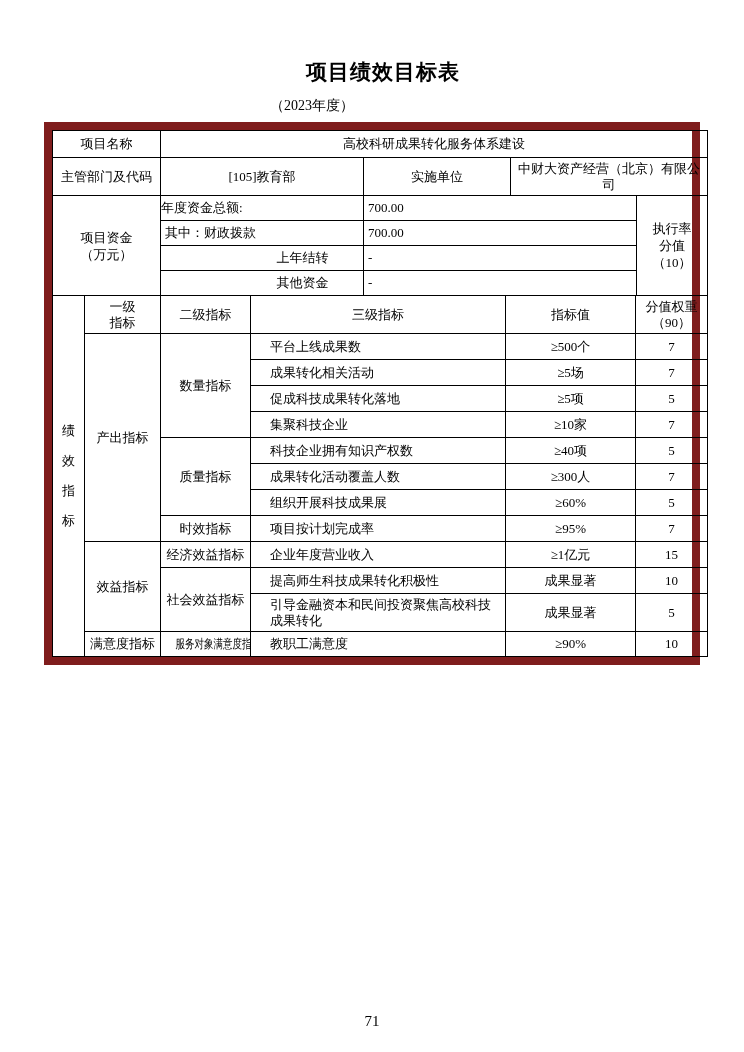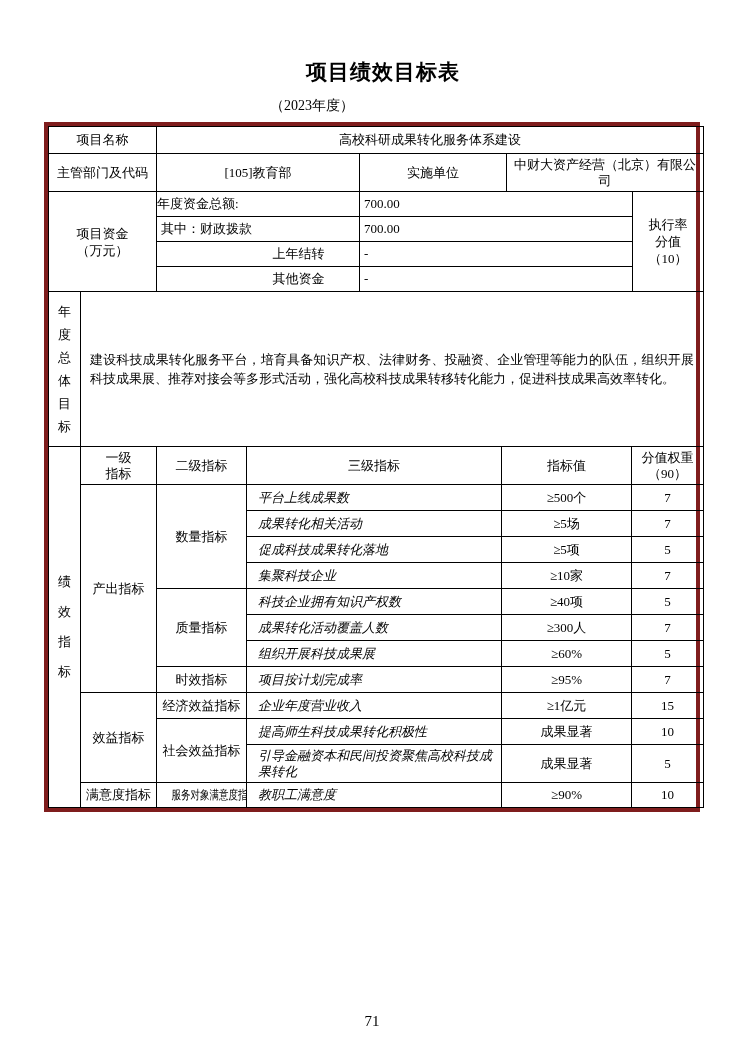--- a/index.html
+++ b/index.html
@@ -11,30 +11,30 @@
   .page-title{
     position:absolute;top:58px;left:0;width:744px;text-align:center;
     font-size:21px;font-weight:bold;letter-spacing:1px;margin-left:11px;
   }
   .page-subtitle{
     position:absolute;top:97px;left:0;width:624px;text-align:center;
     font-size:14px;
   }
   .tbl-wrap{
     position:absolute;top:122px;left:44px;width:656px;
-    border:4px solid #7f1d1d;box-sizing:border-box;background:#fff;
+    border:8px solid #7f1d1d;box-sizing:border-box;background:#fff;
   }
   table{border-collapse:collapse;width:100%;table-layout:fixed;}
   table + table{margin-top:-1px;}
   td{
     border:1px solid #000;font-size:13px;vertical-align:middle;
     padding:1px 4px;overflow:hidden;line-height:16px;
   }
   .c{text-align:center;}
-  .l{text-align:left;padding-left:11px;font-style:italic;}
+  .l{text-align:left;padding-left:19px;}
   .hd{text-align:center;font-weight:normal;}
   .fund-label-left{text-align:left;padding-left:0;}
   .fund-label-right{text-align:left;padding-right:4px;}
   .fund-label-mid{text-align:center;padding-left:85px;}
   .fund-value{padding-right:5px;}
   .vtext{
     display:inline-block;width:15px;word-break:break-all;
     line-height:23px;text-align:center;vertical-align:middle;
   }
   .vtext-perf{line-height:30px;}
@@ -100,34 +100,20 @@
       <td class="fund-label-mid">上年结转</td>
       <td class="fund-value" colspan="2">-</td>
     </tr>
     <tr style="height:25px">
       <td class="fund-label-mid">其他资金</td>
       <td class="fund-value" colspan="2">-</td>
     </tr>
   </tbody>
     </table>
 
-  <table>
-    <colgroup>
-        <col style="width:32px">
-        <col style="width:623px">
-      </colgroup>
-    <tbody>
-        <tr style="height:155px">
-      <td class="c">
-        <span class="vtext">年度总体目标</span>
-      </td>
-      <td class="goal-text">建设科技成果转化服务平台，培育具备知识产权、法律财务、投融资、企业管理等能力的队伍，组织开展科技成果展、推荐对接会等多形式活动，强化高校科技成果转移转化能力，促进科技成果高效率转化。</td>
-    </tr>
-  </tbody>
-    </table>
 
   <table>
     <colgroup>
       <col style="width:32px">
         <col style="width:76px">
         <col style="width:90px">
       <col style="width:255px">
         <col style="width:130px">
         <col style="width:72px">
     </colgroup>

